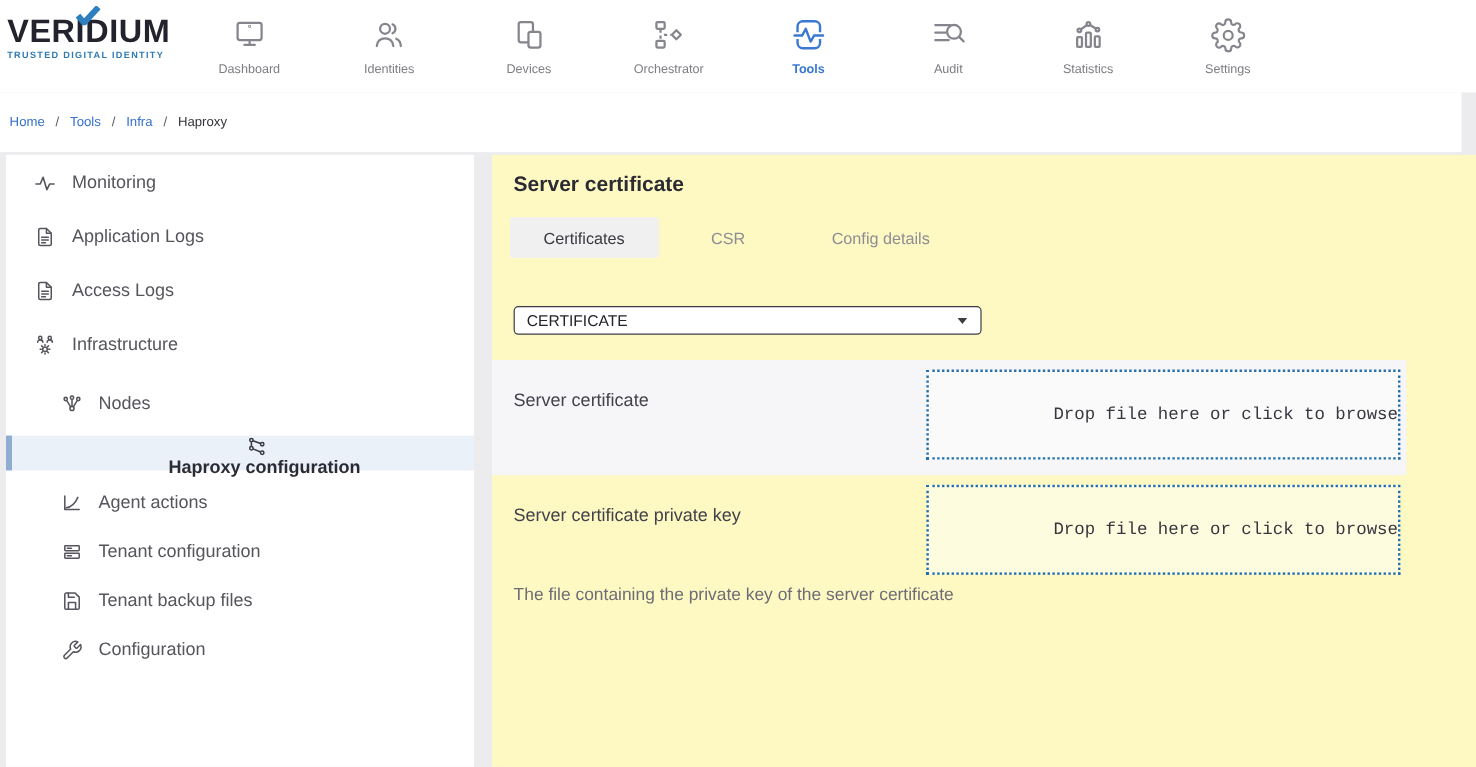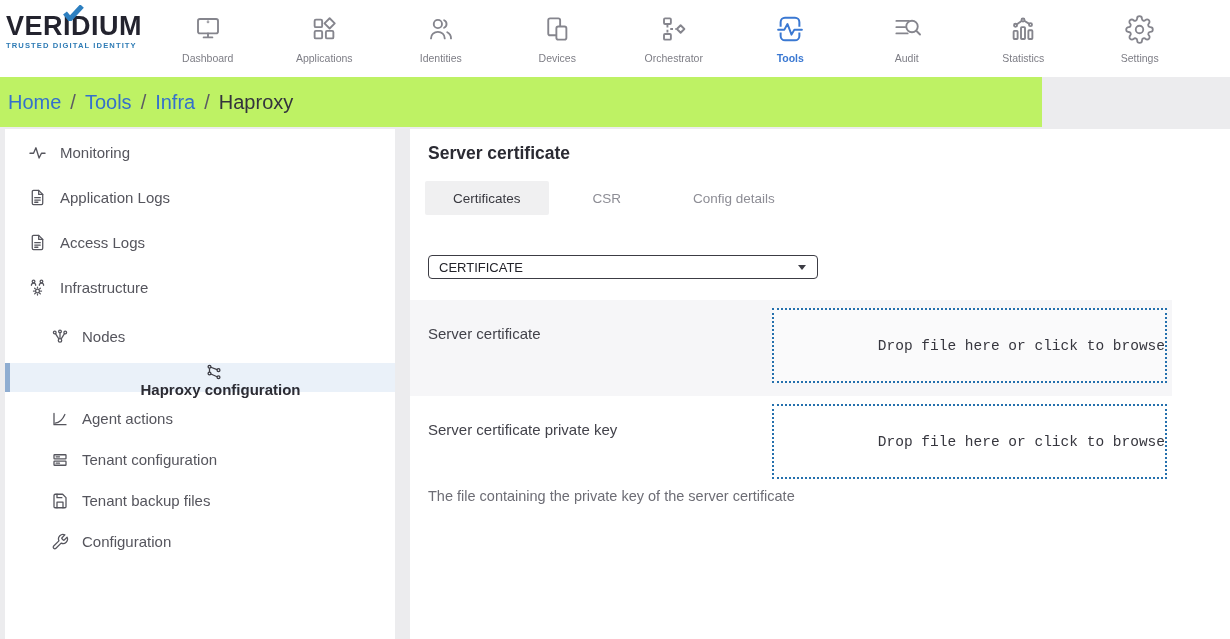--- a/index.html
+++ b/index.html
@@ -13,38 +13,38 @@
   .logo-check { position:absolute; left:57px; top:-7px; }
   .logo-tag { font-size:7.6px; font-weight:700; letter-spacing:1.1px; color:#2e7bb5; margin-top:1px; }
   .topnav { position:absolute; left:159px; top:8px; display:flex;gap:19px; }
   .nav-item { width:97.5px; display:flex; flex-direction:column; align-items:center; cursor:pointer; }
   .nav-item .nico { height:36px; display:flex; align-items:flex-end; justify-content:center; color:#85858d; }
   .nav-item .nlabel { margin-top:8px; font-size:10.5px; color:#7d7d85; }
   .nav-item.active .nico { color:#3a78d2; }
   .nav-item.active .nlabel { color:#3a78d2; font-weight:700; }
 
   
-  .crumbbar { position:absolute; top:77px; left:0; width:1042px; height:50px; background:#bef264; display:flex; align-items:center; padding-left:8px; font-size:20px; }
+  .crumbbar { position:absolute; top:77px; left:0; width:1218px; height:50px; background:#ffffff; display:flex; align-items:center; padding-left:8px; font-size:11px; }
   .crumb-link { color:#3470cc; text-decoration:none; cursor:pointer; }
   .crumb-sep { color:#5b5b63; margin:0 9px; }
   .crumb-cur { color:#33333d; }
 
   
   .bodywrap { position:absolute; top:127px; left:0; width:1230px; height:512px; background:#ececee; }
   .sidebar { position:absolute; left:5px; top:2px; width:390px; height:510px; background:#ffffff; padding-top:1px; }
   .side-item { height:45px; display:flex; align-items:center; padding-left:23px; font-size:15px; color:#55555d; cursor:pointer; }
   .side-item .sico { width:19px; height:19px; margin-right:13px; color:#55555d; flex:0 0 auto; }
   .side-sub { }
   .sub-item { height:29px; display:flex; align-items:center; padding-left:41px; font-size:15px; color:#55555d; cursor:pointer; border-left:5px solid transparent;margin-top:12px; }
   .sub-item .sico { width:18px; height:18px; margin-right:13px; color:#55555d; flex:0 0 auto; }
   .sub-item.active { background:#eaf1f9; border-left-color:#8fadd1; padding-left:36px; color:#2b2b33; font-weight:700;flex-direction:column; }
   .sub-item.active .sico { color:#3a3a42; }
 
   
-  .main { position:absolute; left:410px; top:2px; width:820px; height:510px; background:#ffffff; }
+  .main { position:absolute; left:410px; top:2px; width:820px; height:510px; background:#fef9c3; }
   .page-title { font-size:17.5px; font-weight:700; color:#2b2b33; margin:14px 0 0 18px; }
   .tabs { display:flex; margin:17px 0 0 15px;gap:16px; }
   .tab { height:34px; display:flex; align-items:center; padding:0 28px; font-size:13.5px; color:#8d8d95; border-radius:2px; cursor:pointer; }
   .tab.active { background:#f0f0f1; color:#38383f; font-weight:400; }
 
   .form { margin-top:20px; }
   .frow-type { display:flex; justify-content:space-between; padding:16px 63px 21px 18px; }
   .f-label { font-size:15px; color:#42424a; }
   .f-help { font-size:14.5px; color:#6d6d75; margin-top:6px; }
   .selectbox { width:390px; height:24px; margin-top:4px; border:1px solid #3c3c44; border-radius:4px; background:#fff;
@@ -83,31 +83,20 @@
     <div class="nav-item">
       <span class="nico">
         <svg width="30" height="30" viewBox="0 0 24 24" fill="none" stroke="currentColor" stroke-width="1.5" stroke-linecap="round" stroke-linejoin="round">
           <rect x="4" y="4" width="16" height="11.5" rx="1.5"></rect>
             <circle cx="12" cy="6.3" r="0.3"></circle>
             <path d="M12 15.5v3"></path>
             <path d="M8.5 18.7h7"></path>
         </svg>
       </span>
       <span class="nlabel">Dashboard</span>
-    </div>
-    <div class="nav-item">
-      <span class="nico">
-        <svg width="30" height="30" viewBox="0 0 24 24" fill="none" stroke="currentColor" stroke-width="1.5" stroke-linejoin="round">
-          <rect x="4.5" y="4.5" width="6" height="6" rx="1"></rect>
-            <rect x="4.5" y="13.5" width="6" height="6" rx="1"></rect>
-            <rect x="13.5" y="13.5" width="6" height="6" rx="1"></rect>
-            <path d="M16.5 3.4l4.1 4.1-4.1 4.1-4.1-4.1z"></path>
-        </svg>
-      </span>
-      <span class="nlabel">Applications</span>
     </div>
     <div class="nav-item">
       <span class="nico">
         <svg width="30" height="30" viewBox="0 0 24 24" fill="none" stroke="currentColor" stroke-width="1.5" stroke-linecap="round" stroke-linejoin="round">
           <circle cx="9.5" cy="8" r="3.3"></circle>
             <path d="M4 19.5c0-3.1 2.5-5.2 5.5-5.2s5.5 2.1 5.5 5.2"></path>
             <path d="M14.5 5a3.3 3.3 0 0 1 0 6"></path>
             <path d="M17 14.6c1.8.9 3 2.6 3 4.9"></path>
         </svg>
       </span>

